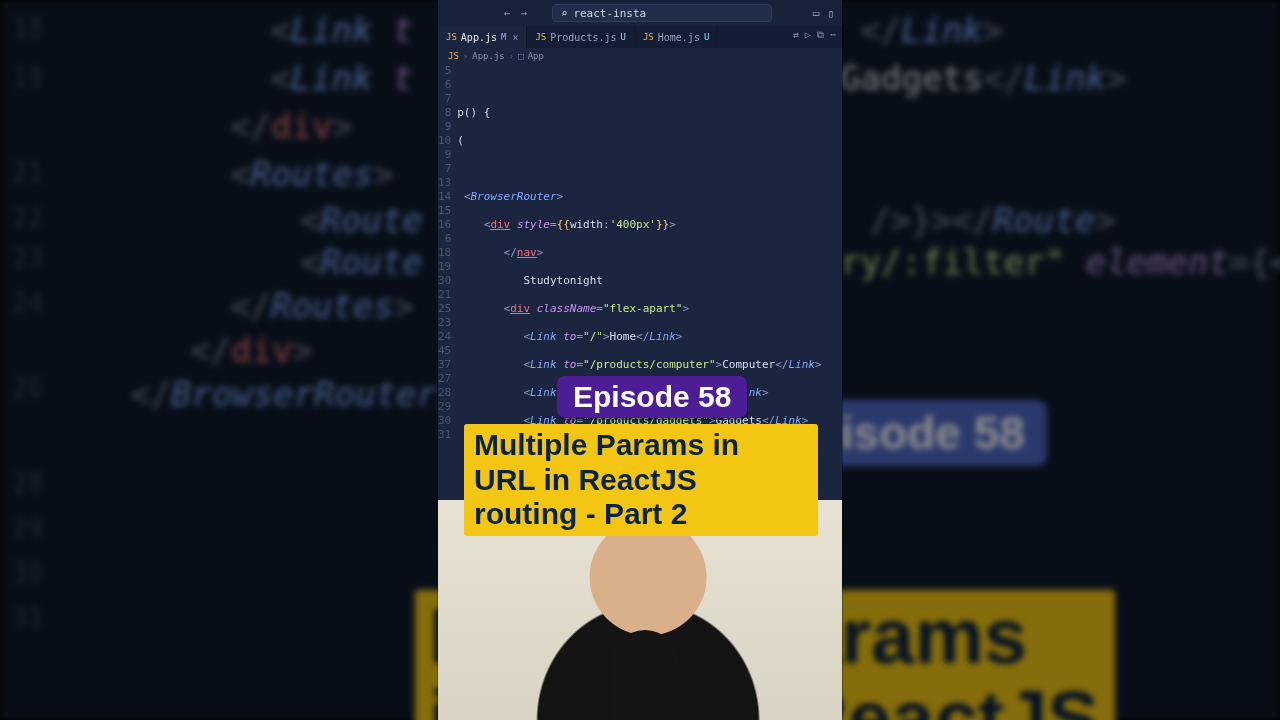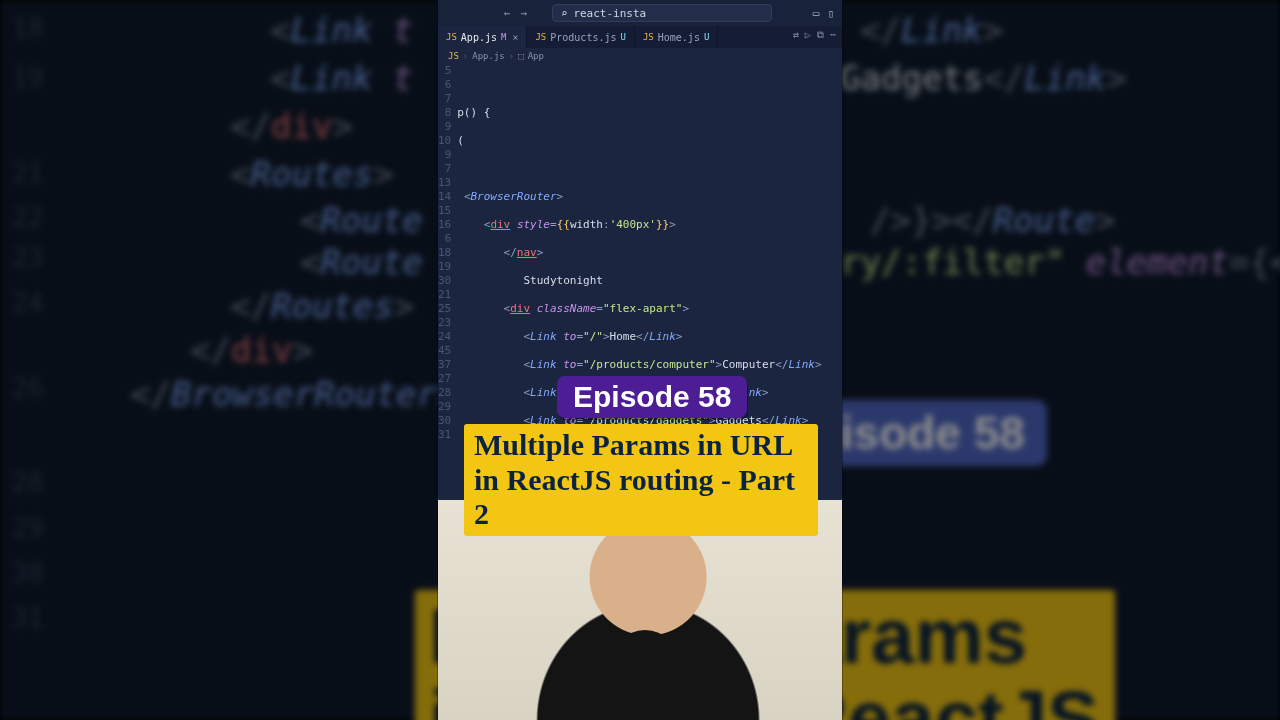--- a/index.html
+++ b/index.html
@@ -108,21 +108,21 @@
   .ep-badge{
     position:absolute; left:557px; top:376px;
     background:#4c1d95; color:#fff;
     font-family:Arial,Helvetica,sans-serif; font-size:30px; font-weight:800;
     padding:4px 16px; border-radius:8px;
     box-shadow:1px 2px 0 rgba(0,0,0,.35);
   }
   .title-badge{
     position:absolute; left:464px; top:424px; width:354px;
     background:#f3c614; color:#0a2340;
-    font-family:Liberation Serif, serif; font-size:30px; font-weight:800;
+    font-family:Liberation Sans, sans-serif; font-size:30px; font-weight:800;
     line-height:1.15; padding:4px 10px; border-radius:3px;
   }
 
   
   .cam{
     position:absolute; left:438px; top:500px; width:404px; height:220px;
     background:
       radial-gradient(circle at 52% 35%, #d9b08a 0 58px, transparent 59px),
       radial-gradient(ellipse at 52% 100%, #141414 0 110px, transparent 112px),
       linear-gradient(#e8e2d4,#d9d3c4);

